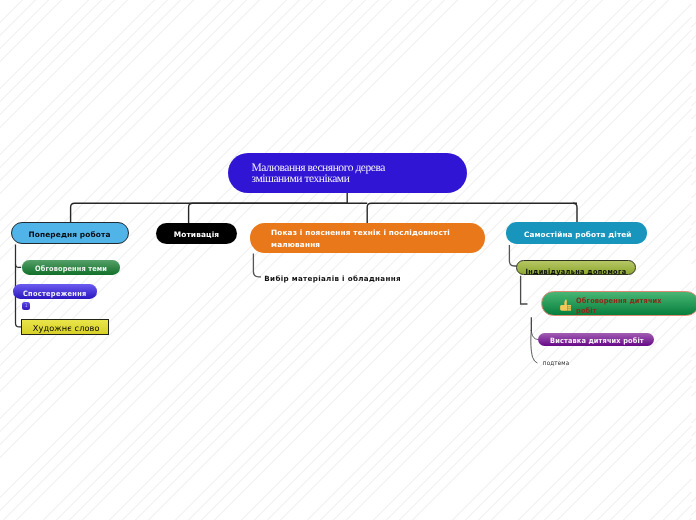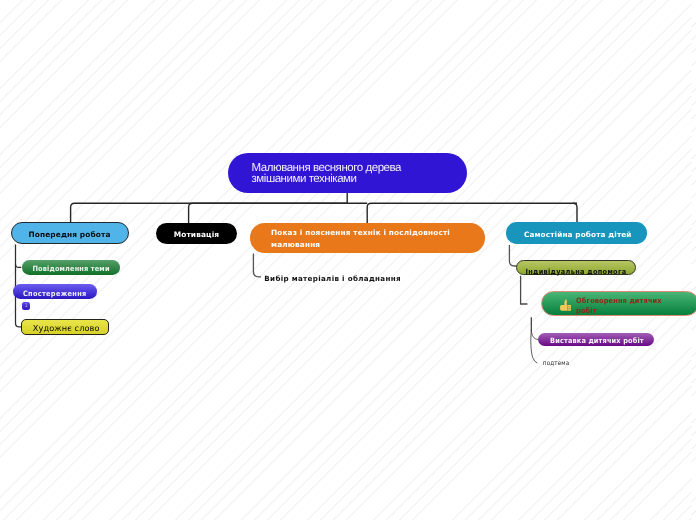--- a/index.html
+++ b/index.html
@@ -20,21 +20,21 @@
   svg.edges{position:absolute;left:0;top:0;width:696px;height:520px;}
 
   .node{position:absolute;box-sizing:border-box;display:flex;align-items:center;}
   .node .lbl,.node{-webkit-font-smoothing:antialiased;}
   .lbl{transform:translateZ(0);}
   .node .lbl{display:block;white-space:pre;}
 
   
   #n-root{left:227.5px;top:152.5px;width:239px;height:40.5px;border-radius:20.25px;
     background:#3115d5;padding-left:24px;padding-top:3.2px;}
-  #n-root .lbl{color:#f0eefb;font-family:Liberation Sans, sans-serif;font-stretch:condensed;
+  #n-root .lbl{color:#f0eefb;font-family:Liberation Serif, serif;font-stretch:condensed;
     font-size:11.5px;font-weight:400;line-height:11.6px;letter-spacing:-0.45px;}
 
   
   #n-prep{left:10.5px;top:221.5px;width:118px;height:22.5px;border-radius:11.25px;
     background:#50b4e9;border:1.5px solid #222a31;justify-content:center;padding-top:2.6px;}
   #n-prep .lbl{color:#060a0d;font-size:7.4px;font-weight:700;letter-spacing:0.13px;}
 
   #n-motiv{left:156px;top:222.5px;width:81px;height:21.5px;border-radius:10.75px;
     background:#000000;justify-content:center;padding-top:2.1px;}
   #n-motiv .lbl{color:#ffffff;font-size:7.4px;font-weight:700;letter-spacing:0.13px;}
@@ -53,21 +53,21 @@
   #n-msg .lbl{color:#eef5ef;font-stretch:condensed;font-size:7.3px;font-weight:700;letter-spacing:0.15px;}
 
   #n-obs{left:13px;top:284px;width:83.5px;height:14.6px;border-radius:7.3px;
     background:linear-gradient(#6c5df0,#2a16c0);justify-content:center;padding-top:3.7px;}
   #n-obs .lbl{color:#f0eefd;font-stretch:condensed;font-size:7.3px;font-weight:700;letter-spacing:0.33px;}
 
   #n-tiny{left:21.9px;top:302.2px;width:8.5px;height:7.8px;border-radius:2.5px;
     background:linear-gradient(#5a49ea,#3317bb);justify-content:center;}
   #n-tiny .lbl{color:#b5aee9;font-stretch:condensed;font-size:5px;font-weight:400;line-height:5px;margin-top:0.8px;}
 
-  #n-word{left:21.3px;top:319.1px;width:87.8px;height:15.9px;border-radius:5px;
+  #n-word{left:21.3px;top:319.1px;width:87.8px;height:15.9px;border-radius:0;
     background:linear-gradient(#eae64a,#d6d028);border:1px solid #232318;justify-content:center;padding-top:1px;padding-left:2px;}
   #n-word .lbl{color:#090905;font-size:8.2px;font-weight:400;letter-spacing:0.1px;}
 
   
   #n-mat{left:264.3px;top:273.8px;width:140px;height:9px;background:transparent;}
   #n-mat .lbl{color:#121212;font-size:7.15px;font-weight:700;letter-spacing:0.33px;}
 
   
   #n-help{left:516.3px;top:259.8px;width:119.3px;height:15.1px;border-radius:7.55px;
     background:linear-gradient(#b6c665,#8fa930);border:1px solid #2e3321;justify-content:center;padding-top:2px;}
@@ -134,21 +134,21 @@
   </div>
   <div class="node" id="n-self">
     <span class="lbl">Самостійна робота дітей</span>
   </div>
   <div class="node" id="n-show">
     <span class="lbl">Показ і пояснення технік і послідовності
 малювання</span>
   </div>
 
   <div class="node" id="n-msg">
-    <span class="lbl">Повідомлення теми</span>
+    <span class="lbl">Обговорення теми</span>
   </div>
   <div class="node" id="n-obs">
     <span class="lbl">Спостереження</span>
   </div>
   <div class="node" id="n-tiny">
     <span class="lbl">1</span>
   </div>
   <div class="node" id="n-word">
     <span class="lbl">Художнє слово</span>
   </div>

